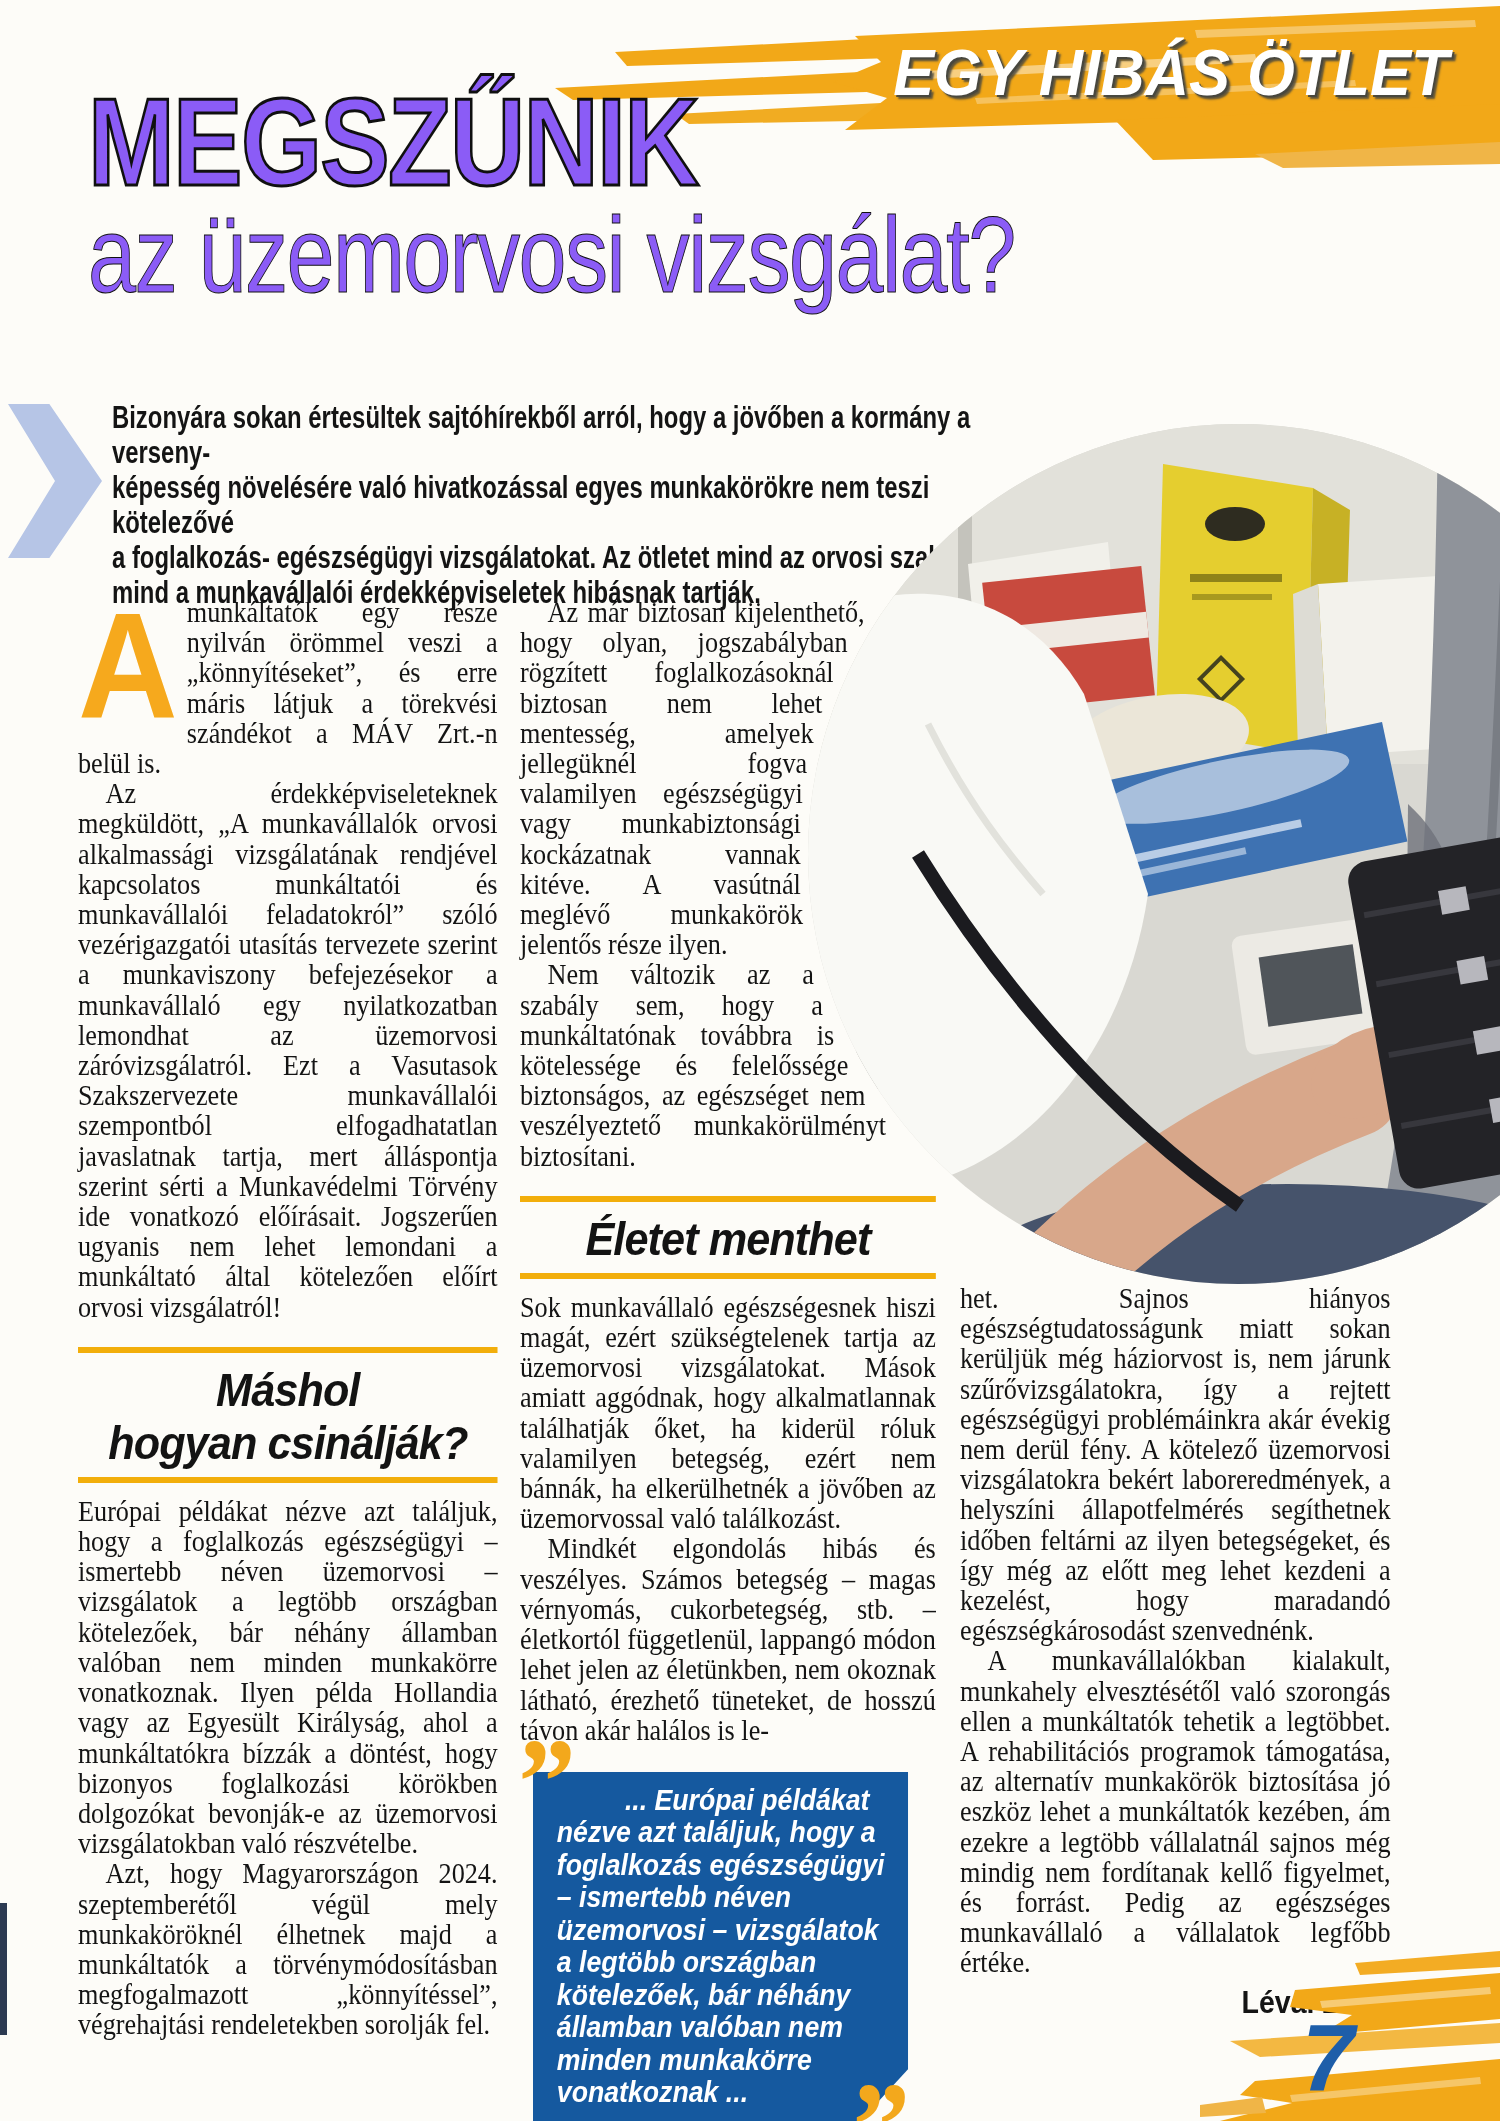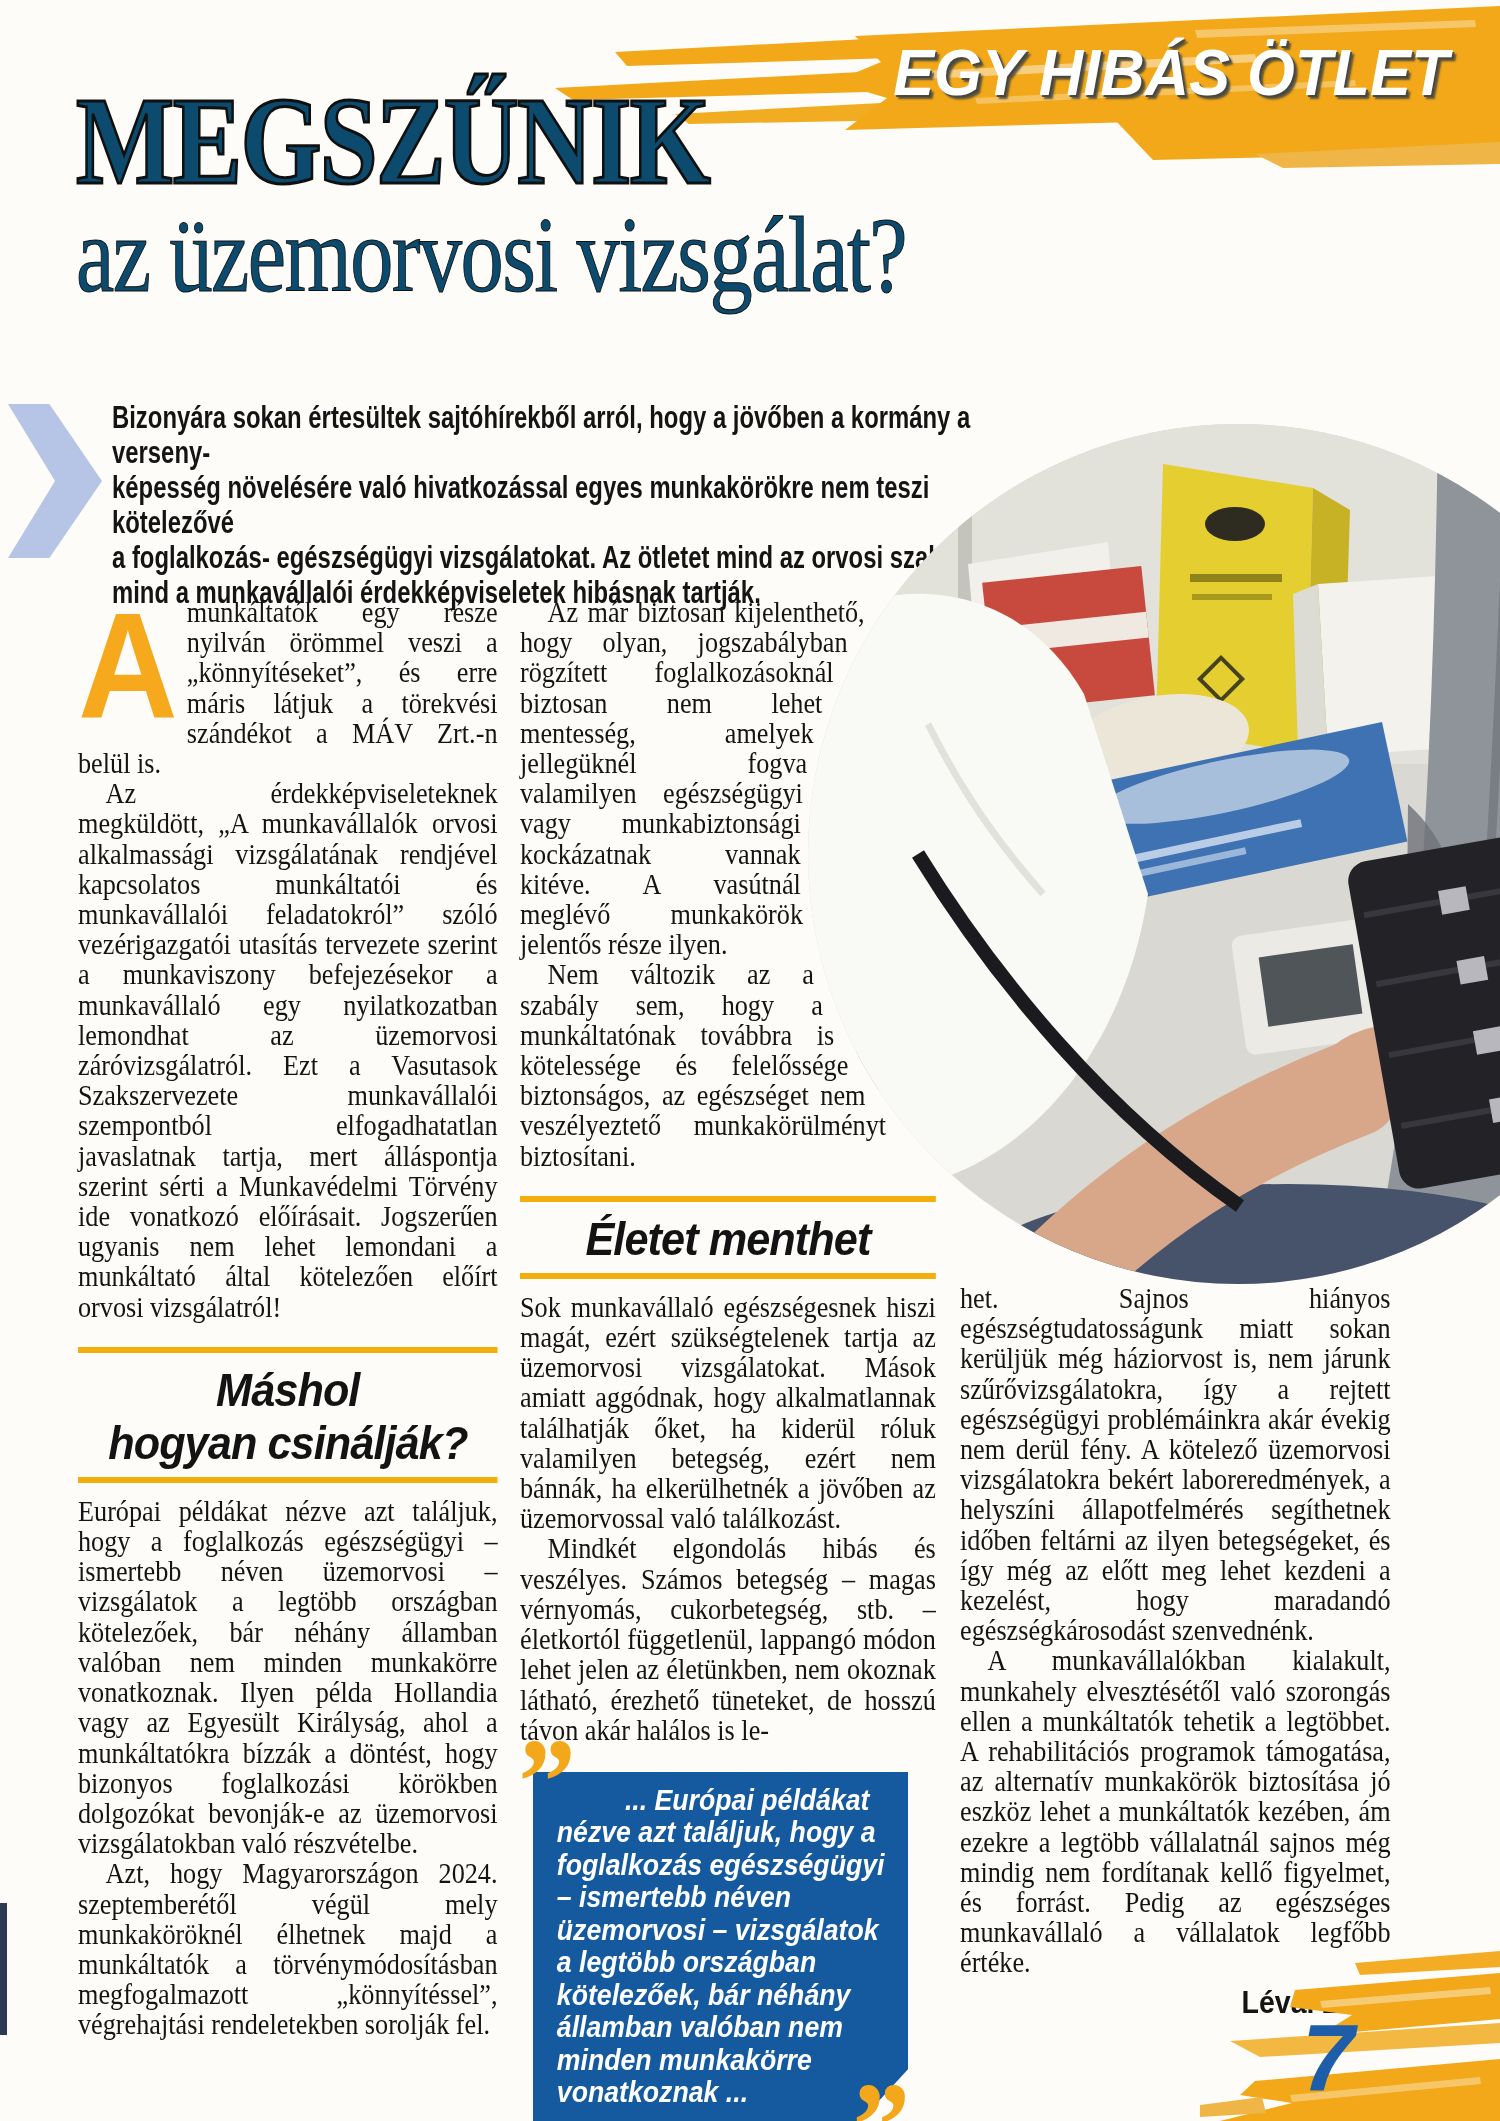--- a/index.html
+++ b/index.html
@@ -4,21 +4,21 @@
 <style>
   html,body{margin:0;padding:0;background:#e8e8e8;}
   .page{position:relative;width:1500px;height:2121px;background:#fdfcf8;overflow:hidden;
         font-family:"Liberation Sans",sans-serif;}
   
   .brush-top{position:absolute;left:555px;top:0;width:945px;height:168px;}
   .kicker{position:absolute;top:36px;right:52px;color:#fff;font-style:italic;font-weight:700;
           font-size:64px;letter-spacing:0px;transform:scaleX(.96);transform-origin:right top;
           text-shadow:4px 4px 2px rgba(70,70,64,.85), 2px 2px 0 rgba(70,70,64,.9);}
   
-  .headline{position:absolute;left:76px;top:86px;color:#0c4a6e;white-space:nowrap;font-family:Liberation Serif, serif;}
+  .headline{position:absolute;left:88px;top:86px;color:#8b5cf6;white-space:nowrap;}
   .hl1{font-weight:700;font-size:124px;line-height:112px;letter-spacing:-2px;
        transform:scaleX(.84);transform-origin:left top;-webkit-text-stroke:3px #101010;}
   .hl2{font-weight:400;font-size:108px;line-height:110px;letter-spacing:-2px;margin-top:2px;
        transform:scaleX(.80);transform-origin:left top;-webkit-text-stroke:1px #101010;}
   
   .chevron{position:absolute;left:8px;top:404px;width:94px;height:154px;background:#b6c5e6;
            clip-path:polygon(0 0,44% 0,100% 50%,44% 100%,0 100%,50% 50%);}
   .lead{position:absolute;left:112px;top:400px;width:1210px;color:#141414;
         font-weight:700;font-size:31px;line-height:35px;transform:scaleX(.77);transform-origin:left top;}
   

